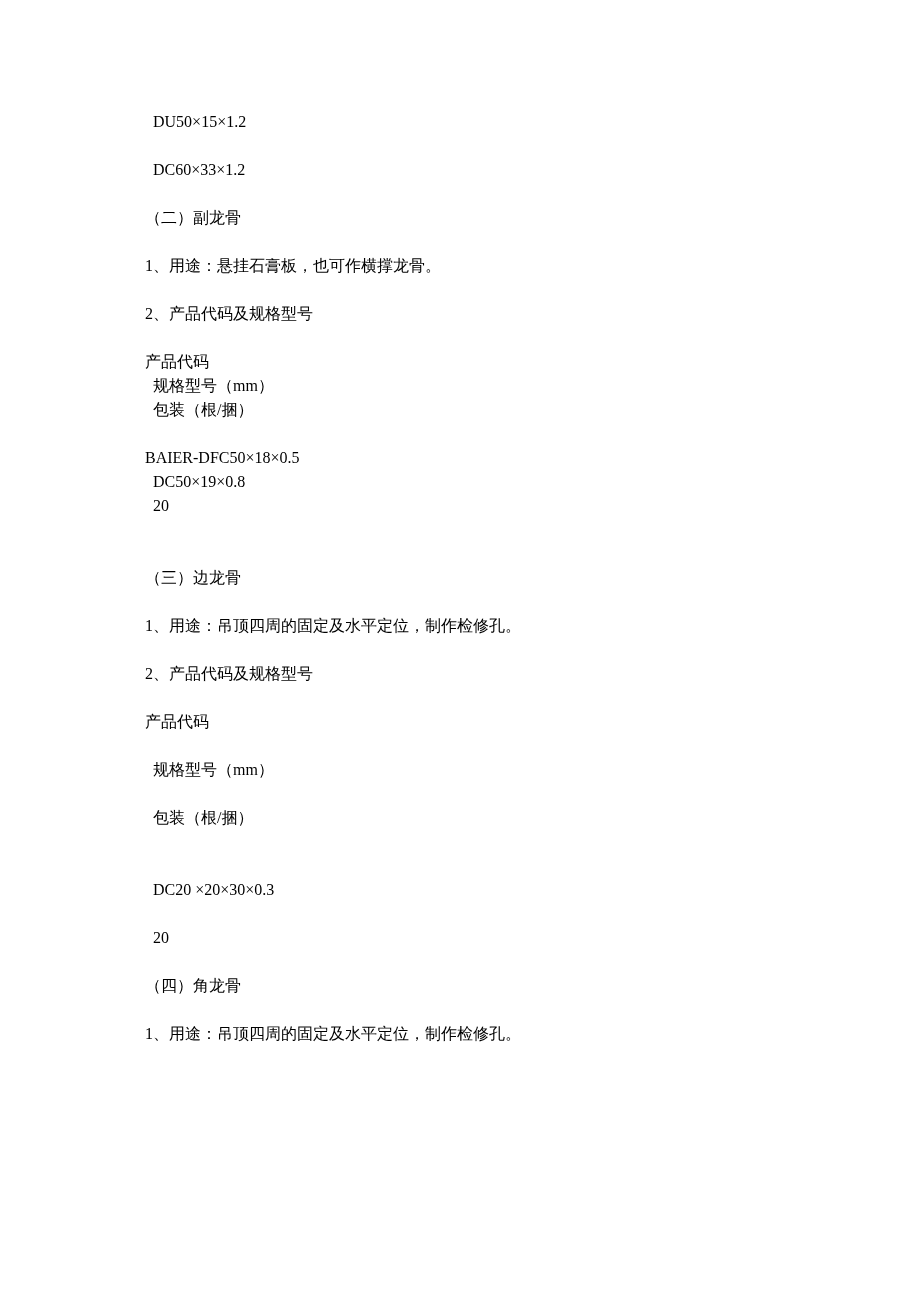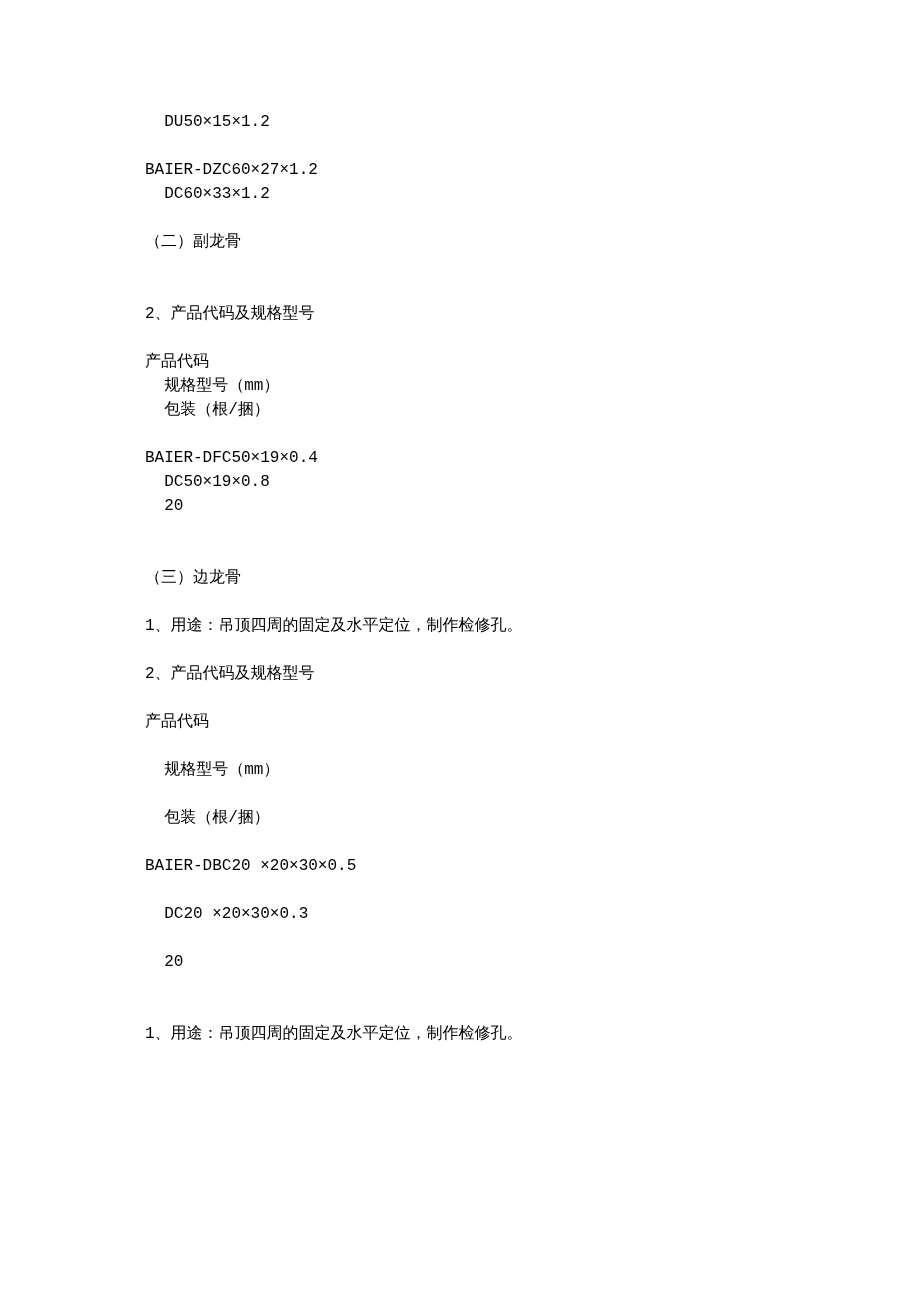--- a/index.html
+++ b/index.html
@@ -1,19 +1,18 @@
 <!DOCTYPE html>
 <html><head>
   <meta charset="utf-8">
   <style>
     * {
       margin: 0;
       padding: 0;
       box-sizing: border-box;
-      font-family: Liberation Mono, monospace;
     }
     body {
       width: 920px;
       height: 1302px;
       background: #ffffff;
       font-family: "SimSun", "宋体", serif;
       font-size: 16px;
       color: #000000;
       padding: 110px 145px 0 145px;
       line-height: 1.5;
@@ -22,50 +21,50 @@
       margin-bottom: 0;
       white-space: pre-wrap;
     }
   </style>
 </head>
 <body>
 
 <div id="content">
     <div class="line">  DU50×15×1.2</div>
     <div class="line" style="height: 24px;"></div>
-    <div class="line">BAIER-DZC60×27×1.2</div>
     <div class="line">  DC60×33×1.2</div>
     <div class="line" style="height: 24px;"></div>
     <div class="line">（二）副龙骨</div>
     <div class="line" style="height: 24px;"></div>
+    <div class="line">1、用途：悬挂石膏板，也可作横撑龙骨。</div>
     <div class="line" style="height: 24px;"></div>
     <div class="line">2、产品代码及规格型号</div>
     <div class="line" style="height: 24px;"></div>
     <div class="line">产品代码</div>
     <div class="line">  规格型号（mm）</div>
     <div class="line">  包装（根/捆）</div>
     <div class="line" style="height: 24px;"></div>
-    <div class="line">BAIER-DFC50×19×0.4</div>
+    <div class="line">BAIER-DFC50×18×0.5</div>
     <div class="line">  DC50×19×0.8</div>
     <div class="line">  20</div>
     <div class="line" style="height: 24px;"></div>
     <div class="line" style="height: 24px;"></div>
     <div class="line">（三）边龙骨</div>
     <div class="line" style="height: 24px;"></div>
     <div class="line">1、用途：吊顶四周的固定及水平定位，制作检修孔。</div>
     <div class="line" style="height: 24px;"></div>
     <div class="line">2、产品代码及规格型号</div>
     <div class="line" style="height: 24px;"></div>
     <div class="line">产品代码</div>
     <div class="line" style="height: 24px;"></div>
     <div class="line">  规格型号（mm）</div>
     <div class="line" style="height: 24px;"></div>
     <div class="line">  包装（根/捆）</div>
     <div class="line" style="height: 24px;"></div>
-    <div class="line">BAIER-DBC20 ×20×30×0.5</div>
     <div class="line" style="height: 24px;"></div>
     <div class="line">  DC20 ×20×30×0.3</div>
     <div class="line" style="height: 24px;"></div>
     <div class="line">  20</div>
     <div class="line" style="height: 24px;"></div>
+    <div class="line">（四）角龙骨</div>
     <div class="line" style="height: 24px;"></div>
     <div class="line">1、用途：吊顶四周的固定及水平定位，制作检修孔。</div>
   </div>
 
 </body></html>

